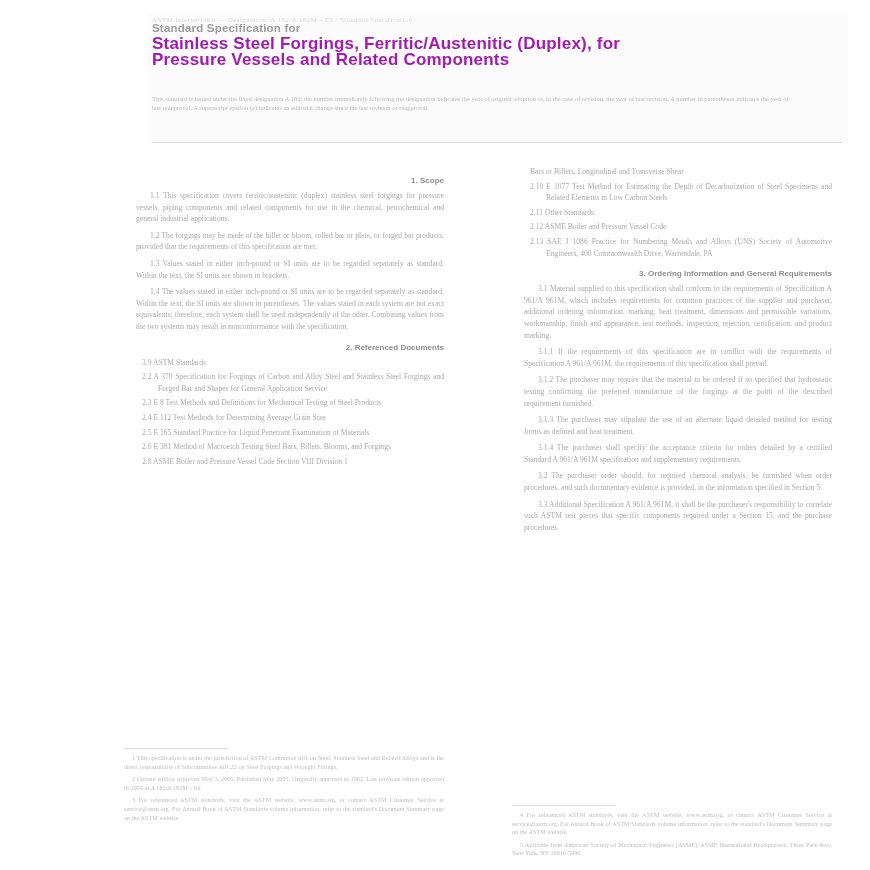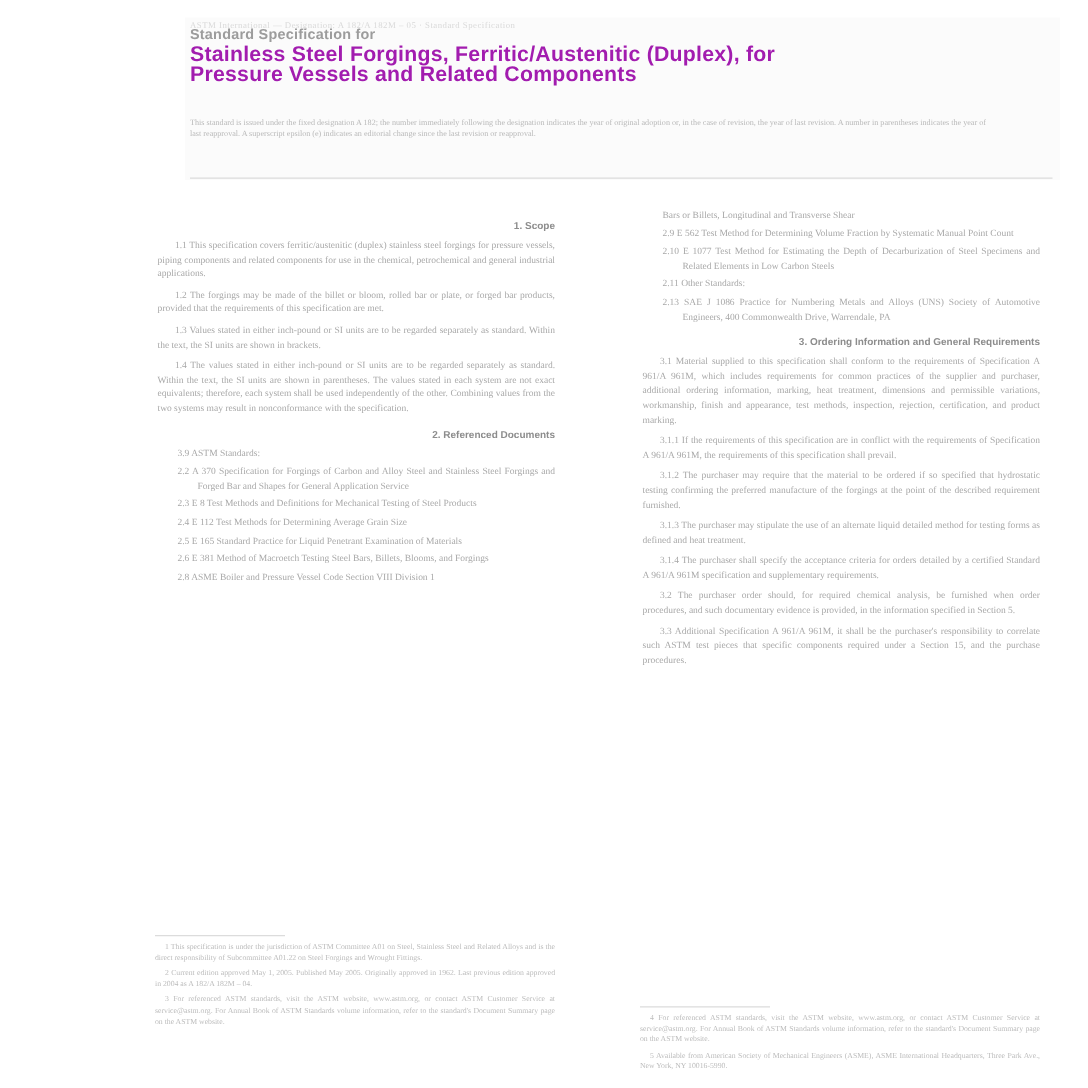--- a/index.html
+++ b/index.html
@@ -102,21 +102,21 @@
     color: #8d8d8d;
     margin: 10px 0 5px 0;
     filter: blur(0.5px);
     text-align: right;
   }
   .para {
     font-size: 7.6px;
     line-height: 11.6px;
     color: #a8a8a8;
     text-align: justify;
-    margin: 0 0 5px 2px;
+    margin: 0 0 5px 12px;
     text-indent: 14px;
     filter: blur(0.45px);
   }
   .ref {
     font-size: 7.6px;
     line-height: 11.6px;
     color: #a8a8a8;
     text-align: justify;
     margin: 0 0 3px 0;
     padding-left: 34px;
@@ -186,23 +186,23 @@
 
     <div class="fnrule fnrule-left"></div>
     <div class="footnotes fn-left">
       <p>1 This specification is under the jurisdiction of ASTM Committee A01 on Steel, Stainless Steel and Related Alloys and is the direct responsibility of Subcommittee A01.22 on Steel Forgings and Wrought Fittings.</p>
       <p>2 Current edition approved May 1, 2005. Published May 2005. Originally approved in 1962. Last previous edition approved in 2004 as A 182/A 182M – 04.</p>
       <p>3 For referenced ASTM standards, visit the ASTM website, www.astm.org, or contact ASTM Customer Service at service@astm.org. For Annual Book of ASTM Standards volume information, refer to the standard's Document Summary page on the ASTM website.</p>
     </div>
 
     <div class="col col-right">
       <p class="ref">Bars or Billets, Longitudinal and Transverse Shear</p>
-      <p class="ref">2.9 E 562 Test Method for Determining Volume Fraction by Systematic Manual Point Count</p>
       <p class="ref">2.10 E 1077 Test Method for Estimating the Depth of Decarburization of Steel Specimens and Related Elements in Low Carbon Steels</p>
       <p class="ref">2.11 Other Standards:</p>
+      <p class="ref">2.12 ASME Boiler and Pressure Vessel Code</p>
       <p class="ref">2.13 SAE J 1086 Practice for Numbering Metals and Alloys (UNS) Society of Automotive Engineers, 400 Commonwealth Drive, Warrendale, PA</p>
 
       <div class="sec-head">3. Ordering Information and General Requirements</div>
       <p class="para">3.1 Material supplied to this specification shall conform to the requirements of Specification A 961/A 961M, which includes requirements for common practices of the supplier and purchaser, additional ordering information, marking, heat treatment, dimensions and permissible variations, workmanship, finish and appearance, test methods, inspection, rejection, certification, and product marking.</p>
       <p class="para">3.1.1 If the requirements of this specification are in conflict with the requirements of Specification A 961/A 961M, the requirements of this specification shall prevail.</p>
       <p class="para">3.1.2 The purchaser may require that the material to be ordered if so specified that hydrostatic testing confirming the preferred manufacture of the forgings at the point of the described requirement furnished.</p>
       <p class="para">3.1.3 The purchaser may stipulate the use of an alternate liquid detailed method for testing forms as defined and heat treatment.</p>
       <p class="para">3.1.4 The purchaser shall specify the acceptance criteria for orders detailed by a certified Standard A 961/A 961M specification and supplementary requirements.</p>
       <p class="para">3.2 The purchaser order should, for required chemical analysis, be furnished when order procedures, and such documentary evidence is provided, in the information specified in Section 5.</p>
       <p class="para">3.3 Additional Specification A 961/A 961M, it shall be the purchaser's responsibility to correlate such ASTM test pieces that specific components required under a Section 15, and the purchase procedures.</p>

